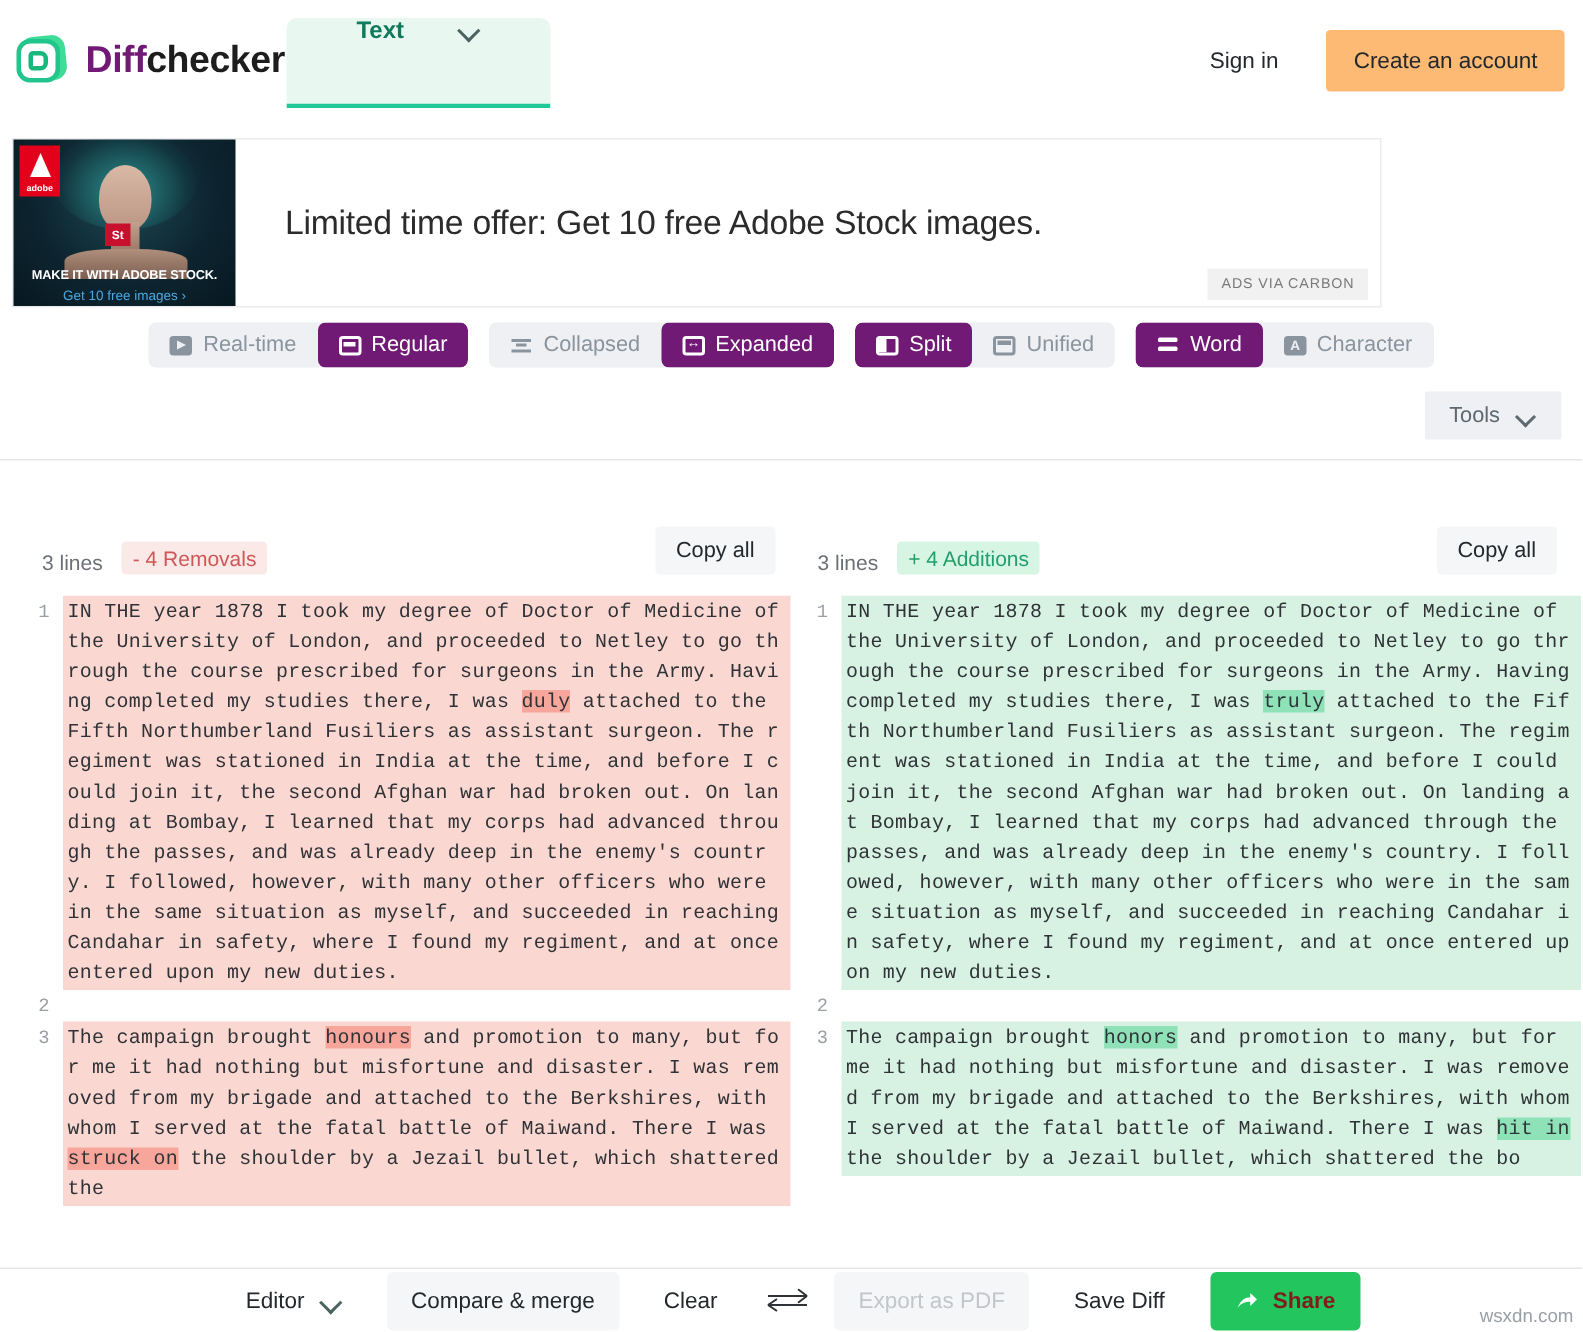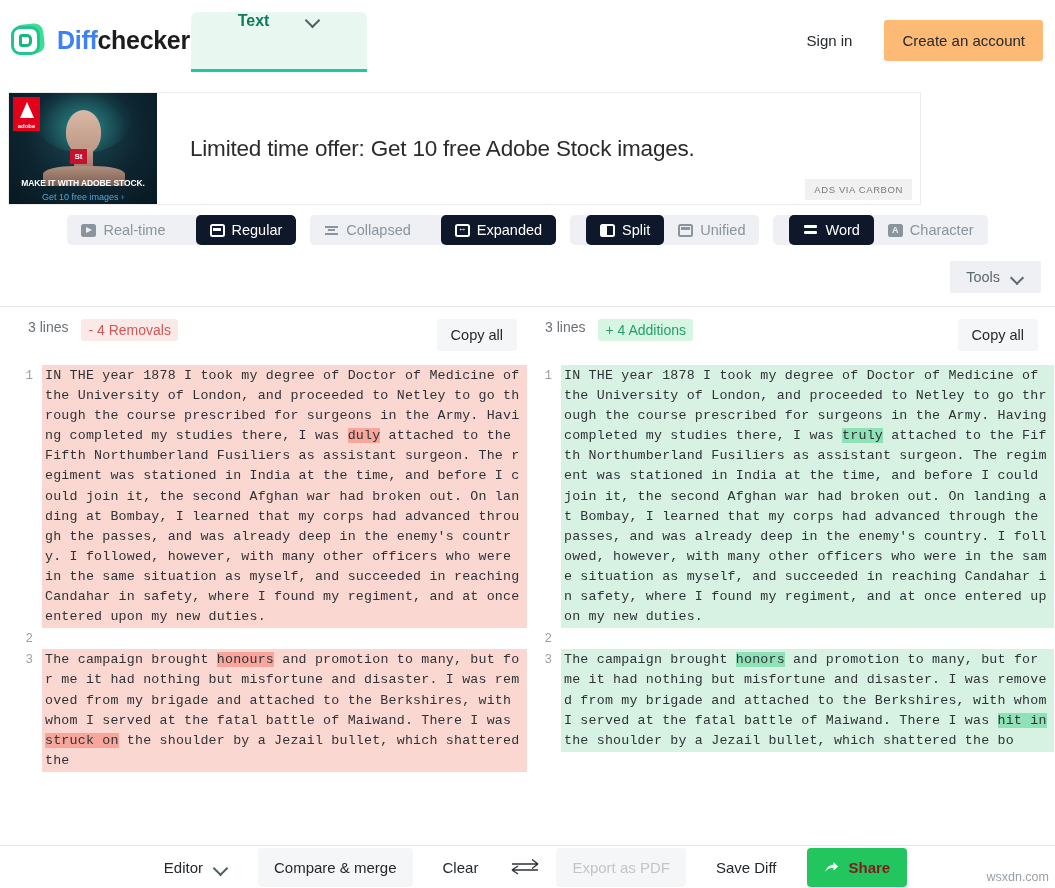--- a/index.html
+++ b/index.html
@@ -28,21 +28,21 @@
   }
   .logo-mark .sq-front {
     position: absolute; left: 1px; top: 4px; width: 29px; height: 29px;
     background: #fff; border: 3.5px solid #22c58b; border-radius: 9px;
   }
   .logo-mark .sq-inner {
     position: absolute; left: 9px; top: 12px; width: 13px; height: 13px;
     border: 3px solid #18b77e; border-radius: 3px 5px 5px 3px;
   }
   .brand-name { font-size: 25px; font-weight: 700; letter-spacing: -.3px; }
-  .brand-name .a { color: #3b82f6; }
+  .brand-name .a { color: #701a75; }
   .brand-name .b { color: #1d1d1d; }
 
   .type-tab {
     position: absolute; left: 191px; top: 12px;
     width: 176px; height: 60px;
     background: #e8f7f0;
     border-radius: 7px 7px 0 0;
     border-bottom: 3px solid #20c997;
     display: flex; align-items: flex-start; justify-content: center;
     gap: 36px; cursor: pointer;
@@ -146,21 +146,21 @@
   .seg {
     display: inline-flex; background: #eef0f3; border-radius: 5px; padding: 0;
     overflow: hidden;
   }
   .seg-btn {
     display: inline-flex; align-items: center; gap: 7px;
     font-size: 14.5px; padding: 7px 14px; cursor: pointer;
     background: #eef0f3; color: #8a949e; border: none; font-family: inherit;
     white-space: nowrap;
   }
-  .seg-btn.active { background: #0f172a; color: #ffffff; border-radius: 5px; margin-left: 16px; }
+  .seg-btn.active { background: #701a75; color: #ffffff; border-radius: 5px; }
   .ic {
     display: inline-block; width: 15px; height: 13px; position: relative; flex: 0 0 15px;
   }
   .ic-play { background: #8a949e; border-radius: 2.5px; }
   .ic-play::after {
     content: ""; position: absolute; left: 5px; top: 3.2px;
     border-left: 6px solid #eef0f3; border-top: 3.4px solid transparent;
     border-bottom: 3.4px solid transparent;
   }
 
@@ -214,21 +214,21 @@
   }
   .tools-btn .chev::before { border-color: #5d6870; width: 8px; height: 8px; }
 
   .divider { height: 1px; background: #e6e6e6; margin-top: 13px; }
 
   
   .stats {
     display: flex; padding: 12px 0 0 0;
   }
   .stats-half {
-    width: 527px; display: flex; align-items: flex-start; padding: 0 10px 0 28px;
+    width: 527px; display: flex; align-items: flex-end; padding: 0 10px 0 28px; margin-top: 32px;
   }
   .stats-half.right { padding-left: 18px; }
   .lines-label { font-size: 14px; color: #6b7076; }
   .chip {
     font-size: 14px; margin-left: 13px; padding: 3px 7px; border-radius: 3px;
   }
   .chip.rem { background: #fbe9e7; color: #d05757; }
   .chip.add { background: #d6f5e3; color: #23a06a; }
   .copy-all {
     margin-left: auto; font-size: 14.5px; color: #23282d;

